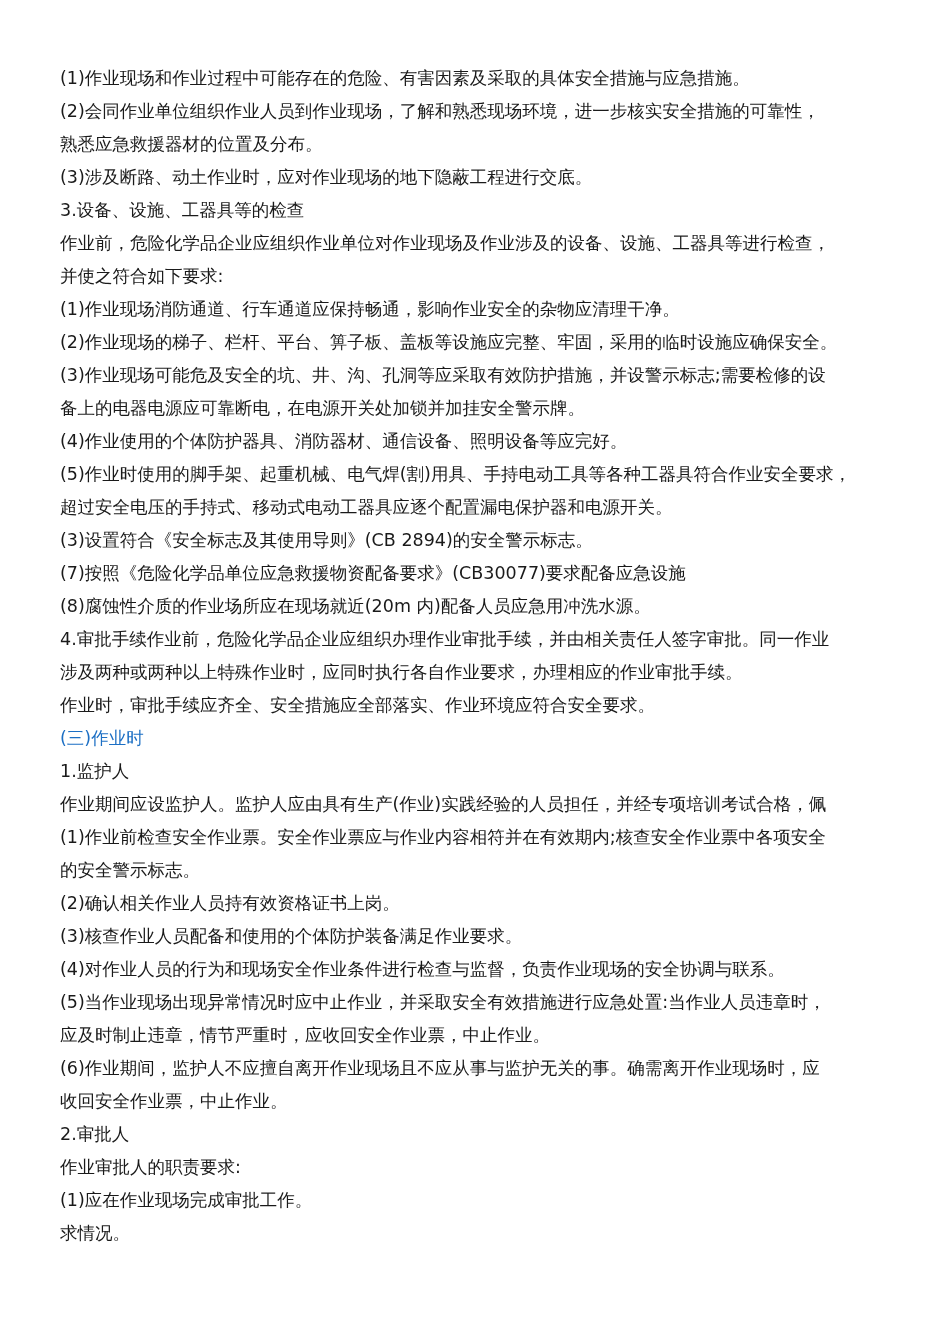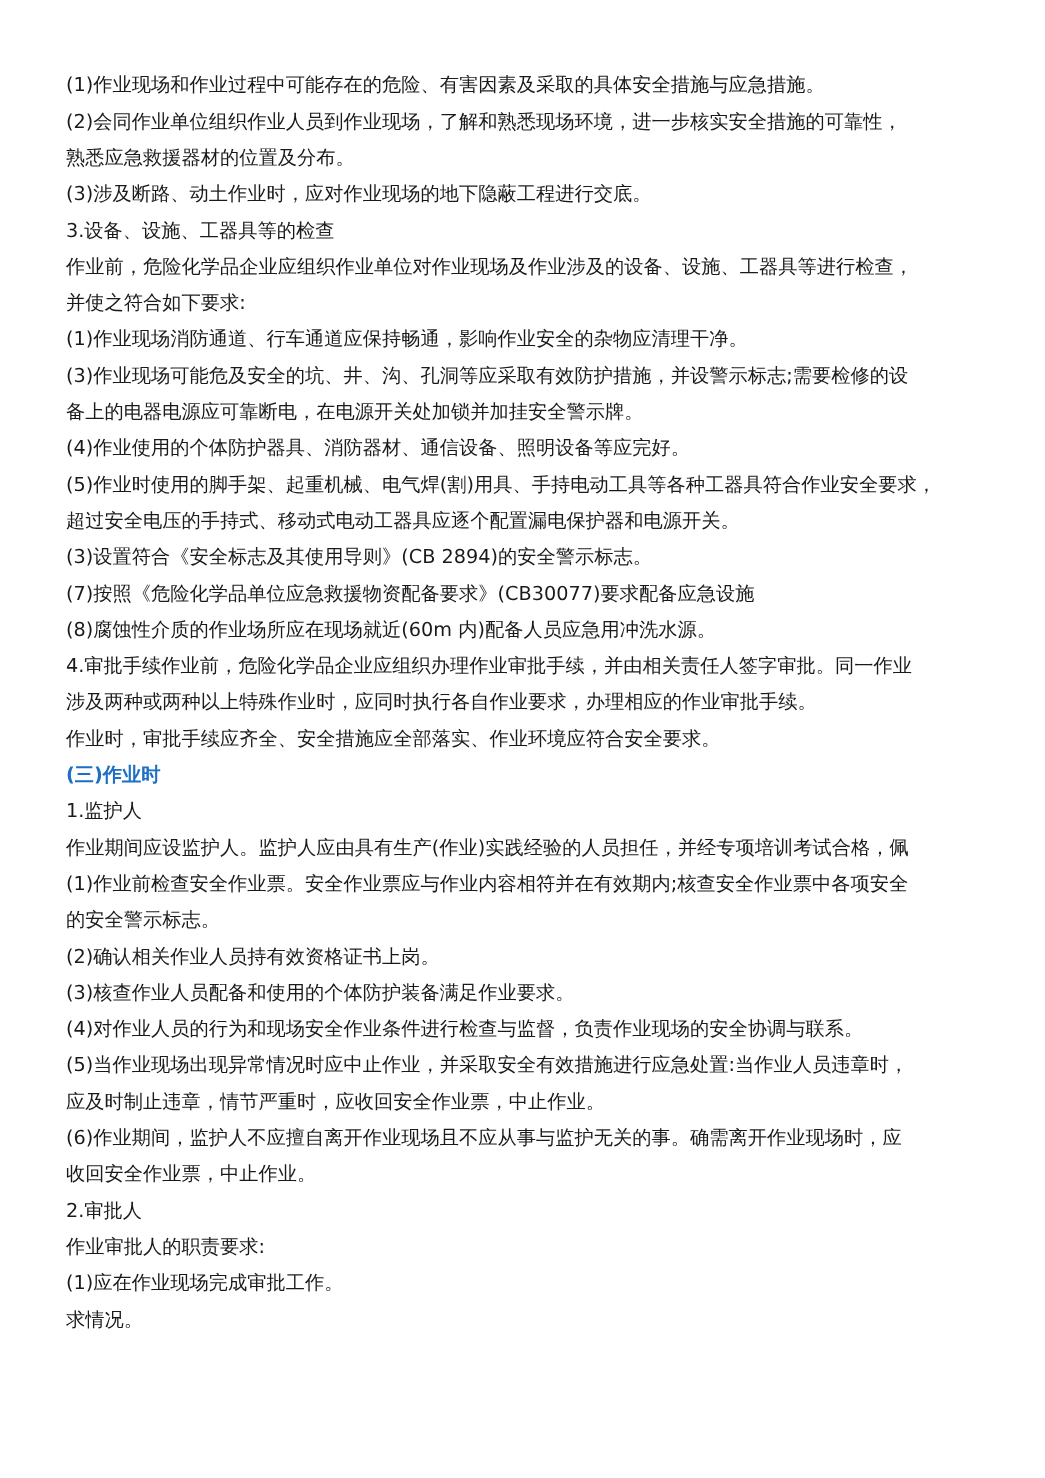--- a/index.html
+++ b/index.html
@@ -24,21 +24,21 @@
   .line {
     font-size: 17.5px;
     line-height: 31px;
     height: 31px;
     white-space: nowrap;
     overflow: visible;
     margin: 2px;
   }
   .heading-blue {
     color: #1c6fc4;
-    font-weight: bold;
+    font-weight: normal;
   }
 </style>
 </head>
 <body>
 
 <div class="page">
   <div>
     <p class="line">(1)作业现场和作业过程中可能存在的危险、有害因素及采取的具体安全措施与应急措施。</p>
   </div>
   <div>
@@ -52,38 +52,41 @@
     <p class="line">3.设备、设施、工器具等的检查</p>
   </div>
   <div>
     <p class="line">作业前，危险化学品企业应组织作业单位对作业现场及作业涉及的设备、设施、工器具等进行检查，</p>
     <p class="line">并使之符合如下要求:</p>
   </div>
   <div>
     <p class="line">(1)作业现场消防通道、行车通道应保持畅通，影响作业安全的杂物应清理干净。</p>
   </div>
   <div>
+    <p class="line">(2)作业现场的梯子、栏杆、平台、箅子板、盖板等设施应完整、牢固，采用的临时设施应确保安全。</p>
+  </div>
+  <div>
     <p class="line">(3)作业现场可能危及安全的坑、井、沟、孔洞等应采取有效防护措施，并设警示标志;需要检修的设</p>
     <p class="line">备上的电器电源应可靠断电，在电源开关处加锁并加挂安全警示牌。</p>
   </div>
   <div>
     <p class="line">(4)作业使用的个体防护器具、消防器材、通信设备、照明设备等应完好。</p>
   </div>
   <div>
     <p class="line">(5)作业时使用的脚手架、起重机械、电气焊(割)用具、手持电动工具等各种工器具符合作业安全要求，</p>
     <p class="line">超过安全电压的手持式、移动式电动工器具应逐个配置漏电保护器和电源开关。</p>
   </div>
   <div>
     <p class="line">(3)设置符合《安全标志及其使用导则》(CB 2894)的安全警示标志。</p>
   </div>
   <div>
     <p class="line">(7)按照《危险化学品单位应急救援物资配备要求》(CB30077)要求配备应急设施</p>
   </div>
   <div>
-    <p class="line">(8)腐蚀性介质的作业场所应在现场就近(60m 内)配备人员应急用冲洗水源。</p>
+    <p class="line">(8)腐蚀性介质的作业场所应在现场就近(20m 内)配备人员应急用冲洗水源。</p>
   </div>
   <div>
     <p class="line">4.审批手续作业前，危险化学品企业应组织办理作业审批手续，并由相关责任人签字审批。同一作业</p>
     <p class="line">涉及两种或两种以上特殊作业时，应同时执行各自作业要求，办理相应的作业审批手续。</p>
   </div>
   <div>
     <p class="line">作业时，审批手续应齐全、安全措施应全部落实、作业环境应符合安全要求。</p>
   </div>
   <div>
     <p class="line heading-blue">(三)作业时</p>

